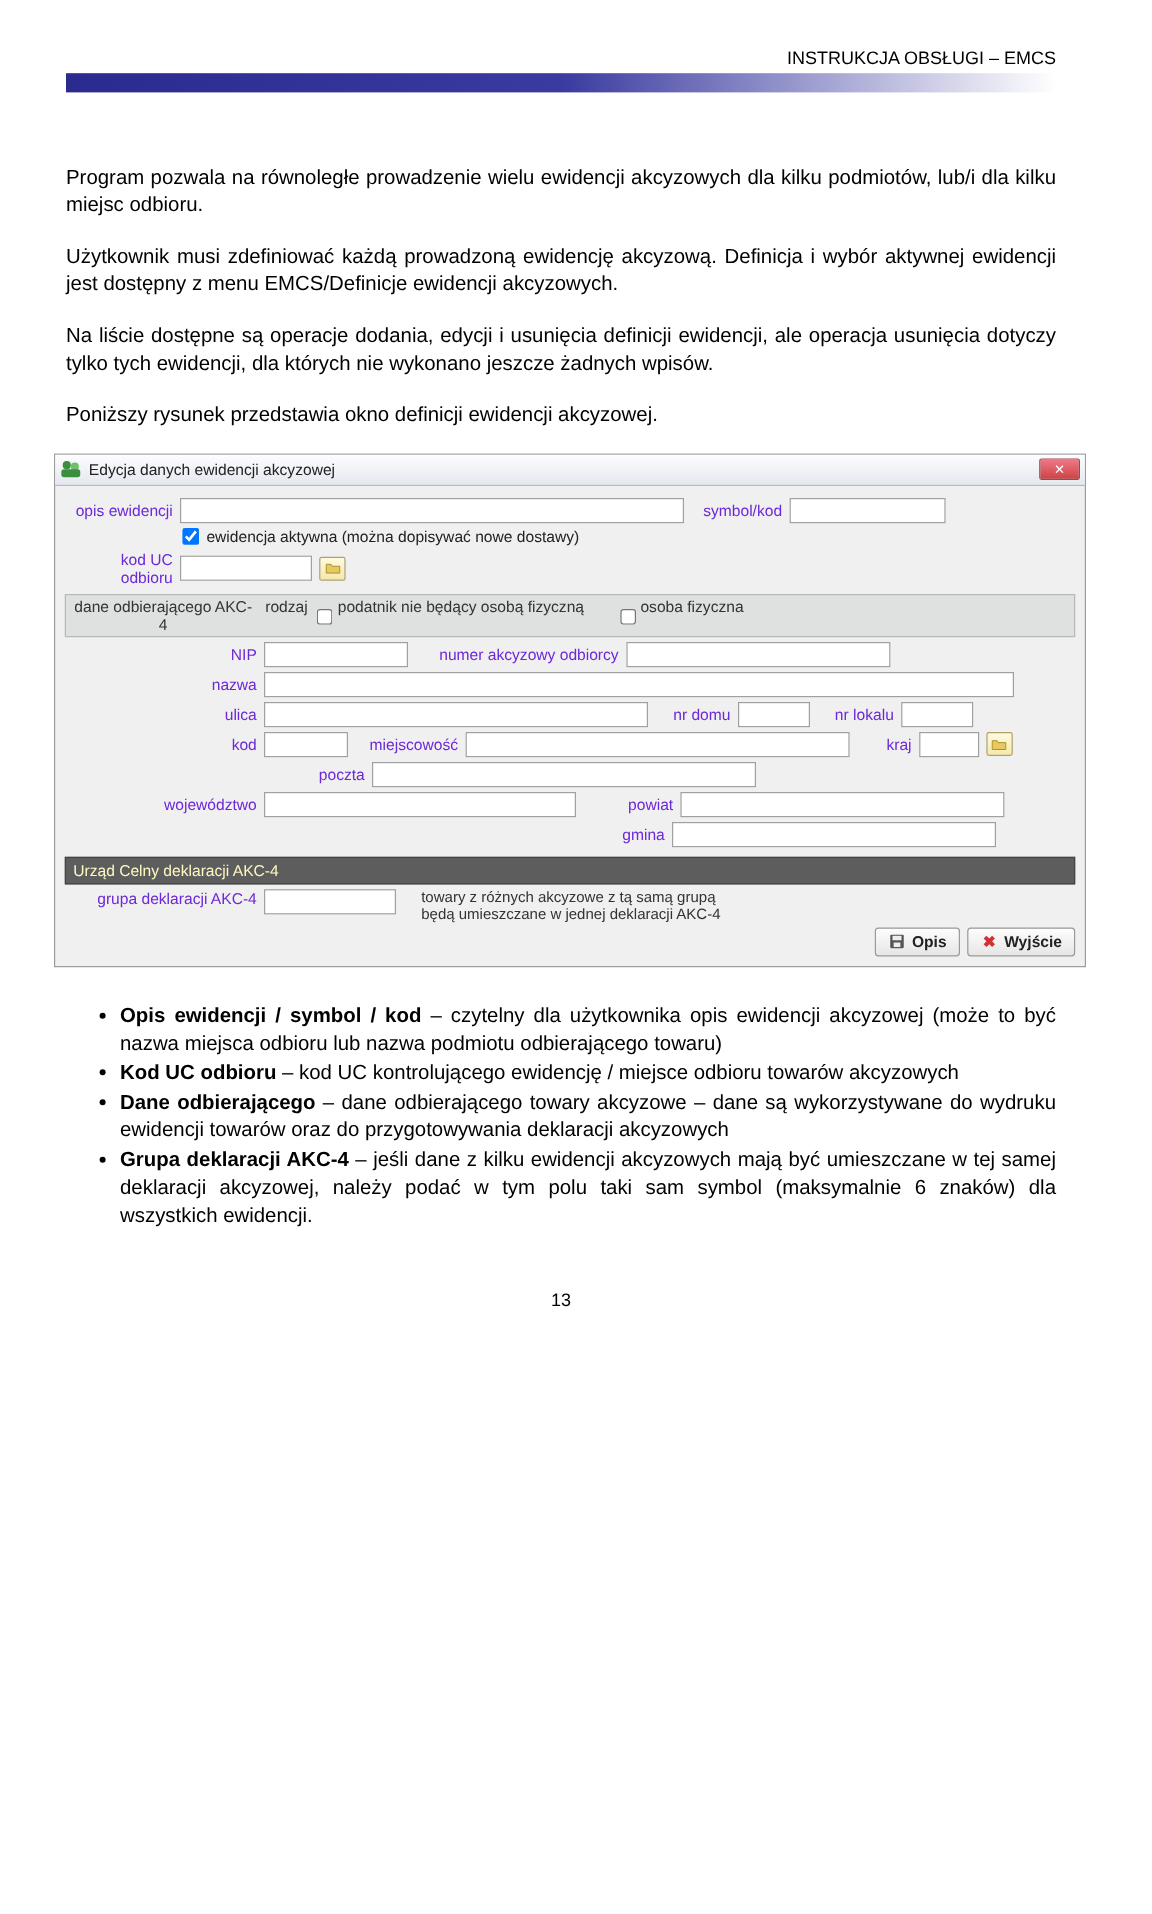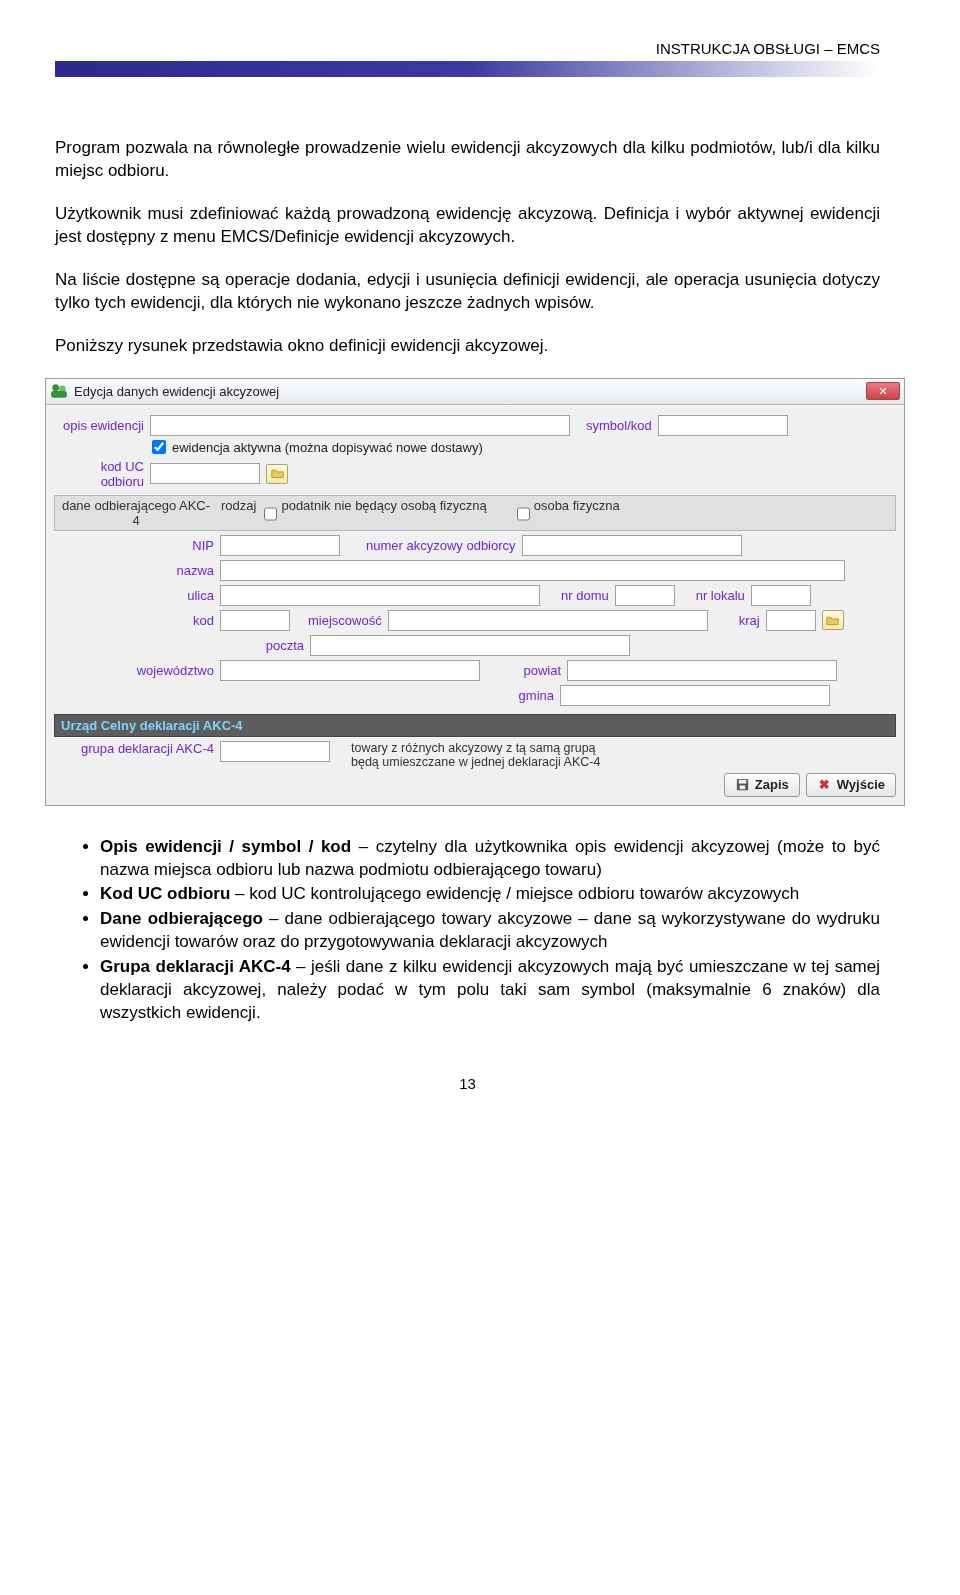--- a/index.html
+++ b/index.html
@@ -102,26 +102,25 @@
     display: flex;
     background: #dfe0e0;
     border: 1px solid #b8b8b8;
     padding: 2px 6px;
     margin: 6px 0 4px 0;
     font-size: 13px;
     color: #333;
   }
   .dark-band {
     background: #5d5d5d;
-    color: #7dd3fc;
+    color: #fef9c3;
     border: 1px solid #444;
     padding: 3px 6px;
     margin: 8px 0 4px 0;
     font-size: 13px;
-    font-weight: bold;
   }
   .hint {
     font-size: 12.5px;
     color: #333;
   }
   .footer-btns {
     display: flex;
     justify-content: flex-end;
     gap: 6px;
     margin-top: 4px;
@@ -273,35 +272,35 @@
         <span class="lbl" style="width:70px">gmina</span>
         <input type="text" style="width: 270px;">
       </div>
 
       <div class="dark-band">Urząd Celny deklaracji AKC-4</div>
 
       <div class="row" style="align-items:flex-start">
         <span class="lbl" style="width:160px">grupa deklaracji AKC-4</span>
         <input type="text" style="width: 110px;">
         <div style="margin-left:15px">
-          <div class="hint">towary z różnych akcyzowy z tą samą grupą</div>
+          <div class="hint">towary z różnych akcyzowe z tą samą grupą</div>
           <div class="hint">będą umieszczane w jednej deklaracji AKC-4</div>
         </div>
       </div>
 
       <div class="footer-btns">
         <div class="btn save">
           <span class="bicon">
             <svg viewBox="0 0 16 16">
                 <rect x="2" y="2" width="12" height="12" rx="1" fill="#555"></rect>
                 <rect x="4" y="3" width="8" height="4" fill="#eee"></rect>
                 <rect x="5" y="9" width="6" height="4" fill="#eee"></rect>
               </svg>
           </span>
-          <span>Zapis</span>
+          <span>Opis</span>
         </div>
         <div class="btn exit">
           <span class="bicon">✖</span>
           <span>Wyjście</span>
         </div>
       </div>
     </div>
   </div>
 
   <ul class="doc-list">

